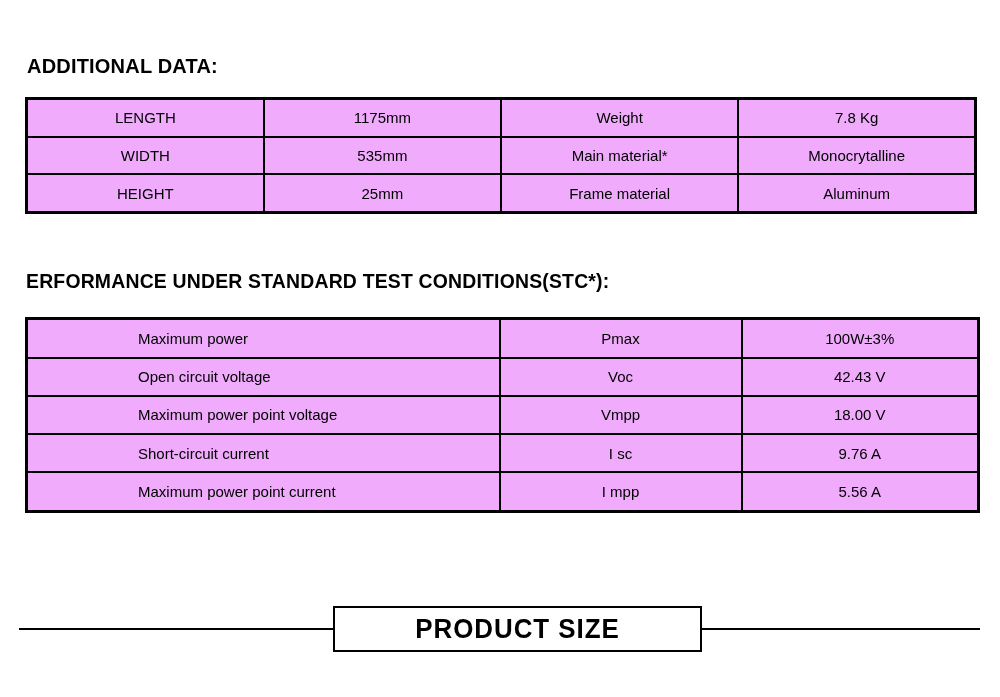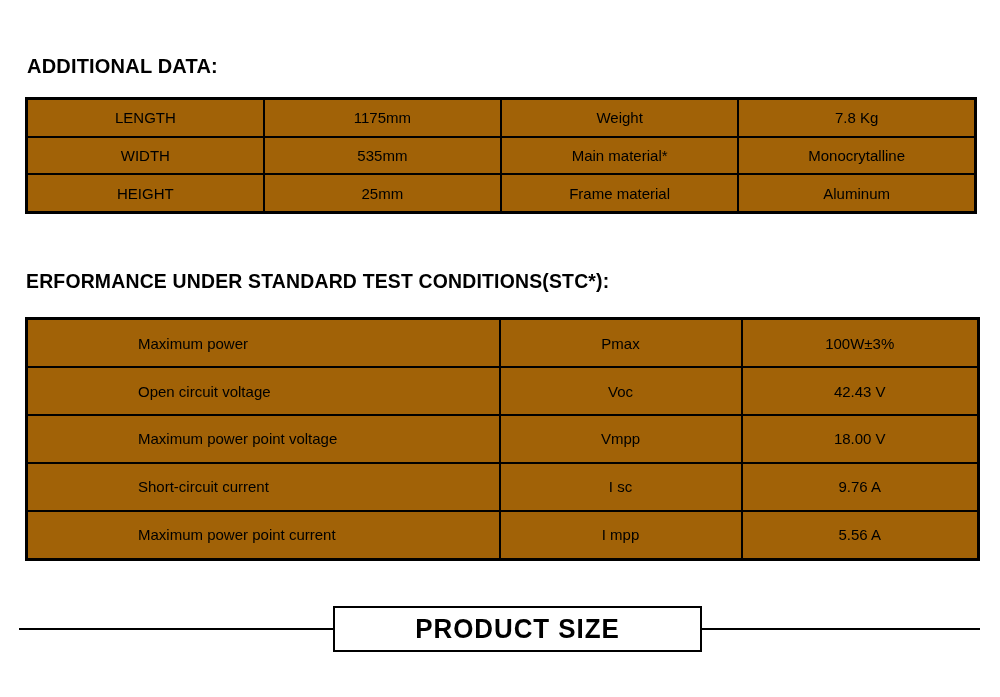--- a/index.html
+++ b/index.html
@@ -25,36 +25,36 @@
   }
   .h-additional { left: 27px; top: 55px; }
   .h-performance { left: 26px; top: 270px; transform: scaleX(0.97); transform-origin: left center; }
 
   table.spec-table {
     position: absolute;
     left: 25px;
     width: 952px;
     border-collapse: collapse;
     table-layout: fixed;
-    background: #a16207;
+    background: #f0abfc;
     border: 3px solid #000000;
   }
   table.spec-table td {
     border: 2px solid #000000;
     font-size: 15px;
     text-align: center;
     vertical-align: middle;
     padding: 0 4px;
     overflow: hidden;
     white-space: nowrap;
   }
   .t-additional { top: 97px; height: 117px; }
   .t-additional col { width: 25%; }
 
-  .t-performance { top: 317px; height: 244px; padding-left: 48px; }
+  .t-performance { top: 317px; height: 196px; padding-left: 48px; }
   .t-performance .col-param { width: 473px; }
   .t-performance .col-symbol { width: 242px; }
   .t-performance .col-value { width: 237px; }
   .t-performance td.param-cell {
     text-align: left;
     padding-left: 110px;
   }
 
   .footer-line {
     position: absolute;

